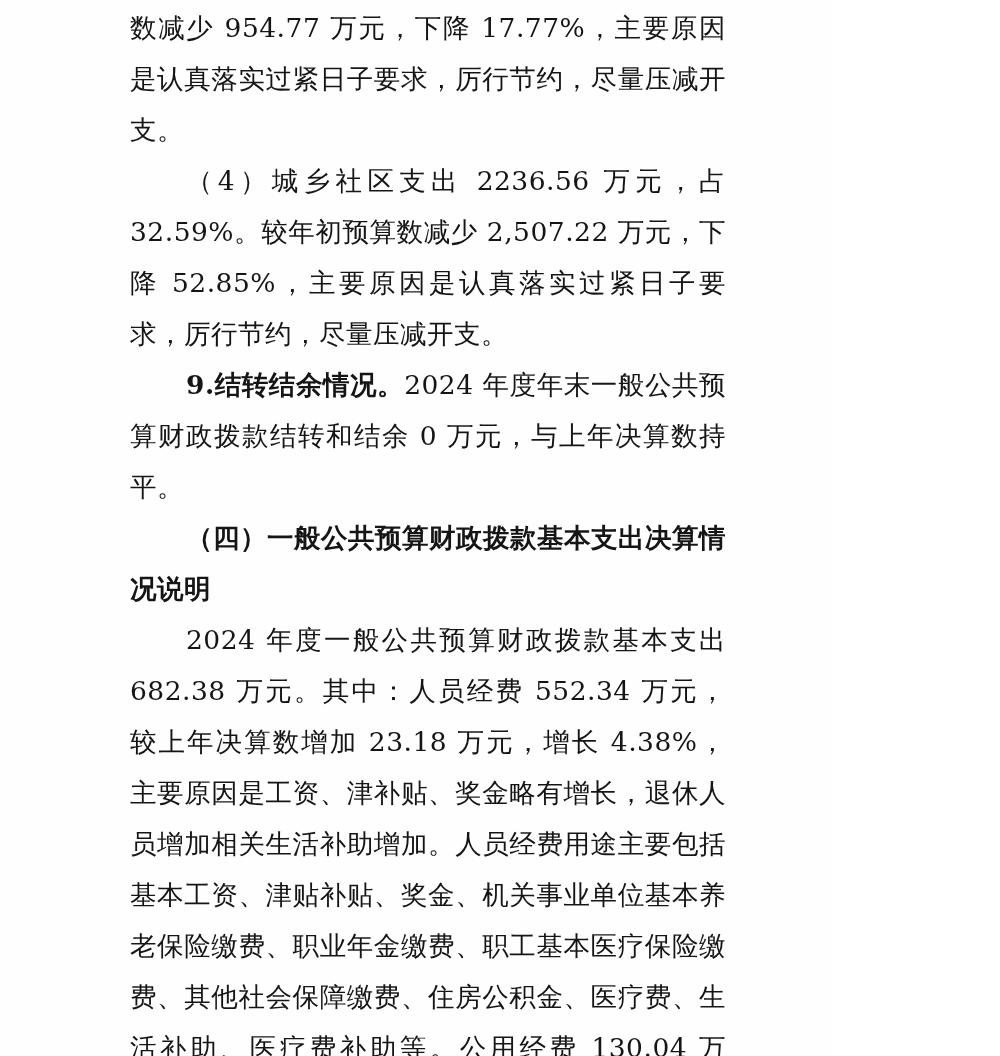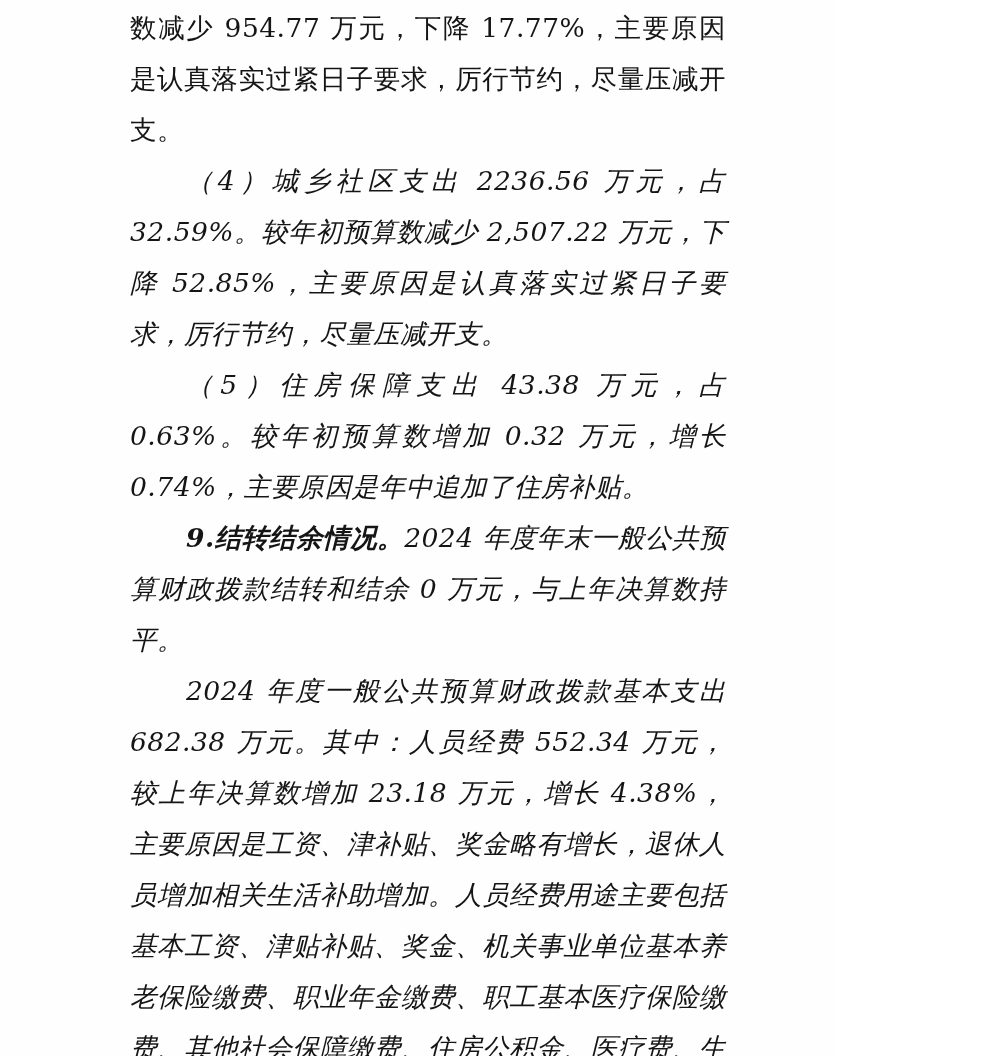--- a/index.html
+++ b/index.html
@@ -30,21 +30,20 @@
     font-size: 26.5px;
     line-height: 51px;
     text-align: justify;
     text-justify: inter-ideograph;
     letter-spacing: 0.5px;
     color: #151515;
     font-family: "DejaVu Serif", "Liberation Serif", serif;
   }
   p.indent {
     text-indent: 56px;
-    font-style: italic;
   }
   p.cont {
     text-indent: 0;
   }
   .bold {
     font-weight: bold;
   }
   .heading {
     font-weight: bold;
   }
@@ -52,21 +51,21 @@
 </head>
 <body>
 
 <div class="page">
   <div class="doc-body">
 
     <p class="para cont">数减少 954.77 万元，下降 17.77%，主要原因是认真落实过紧日子要求，厉行节约，尽量压减开支。</p>
 
     <p class="para indent">（4）城乡社区支出 2236.56 万元，占 32.59%。较年初预算数减少 2,507.22 万元，下降 52.85%，主要原因是认真落实过紧日子要求，厉行节约，尽量压减开支。</p>
 
-    <p class="para indent">（5）住房保障支出 43.38 万元，占 0.63%。较年初预算数增加 0.32 万元，增长 0.74%，主要原因是年中追加了住房补贴。</p>
 
     <p class="para indent"><span class="bold">9.结转结余情况。</span><span>2024 年度年末一般公共预算财政拨款结转和结余 0 万元，与上年决算数持平。</span></p>
 
+    <p class="para indent heading">（四）一般公共预算财政拨款基本支出决算情况说明</p>
 
     <p class="para indent">2024 年度一般公共预算财政拨款基本支出 682.38 万元。其中：人员经费 552.34 万元，较上年决算数增加 23.18 万元，增长 4.38%，主要原因是工资、津补贴、奖金略有增长，退休人员增加相关生活补助增加。人员经费用途主要包括基本工资、津贴补贴、奖金、机关事业单位基本养老保险缴费、职业年金缴费、职工基本医疗保险缴费、其他社会保障缴费、住房公积金、医疗费、生活补助、医疗费补助等。公用经费 130.04 万元，较上年决算数增加 8.24 万元，增长 6.77%，主要原因是厉行节约，根据实际工作需求开支。公用经费用途主要包括办公费、水费、电费、邮电费、物业管理费、差旅费、维修（护）费、</p>
 
   </div>
 </div>
 
 </body></html>

